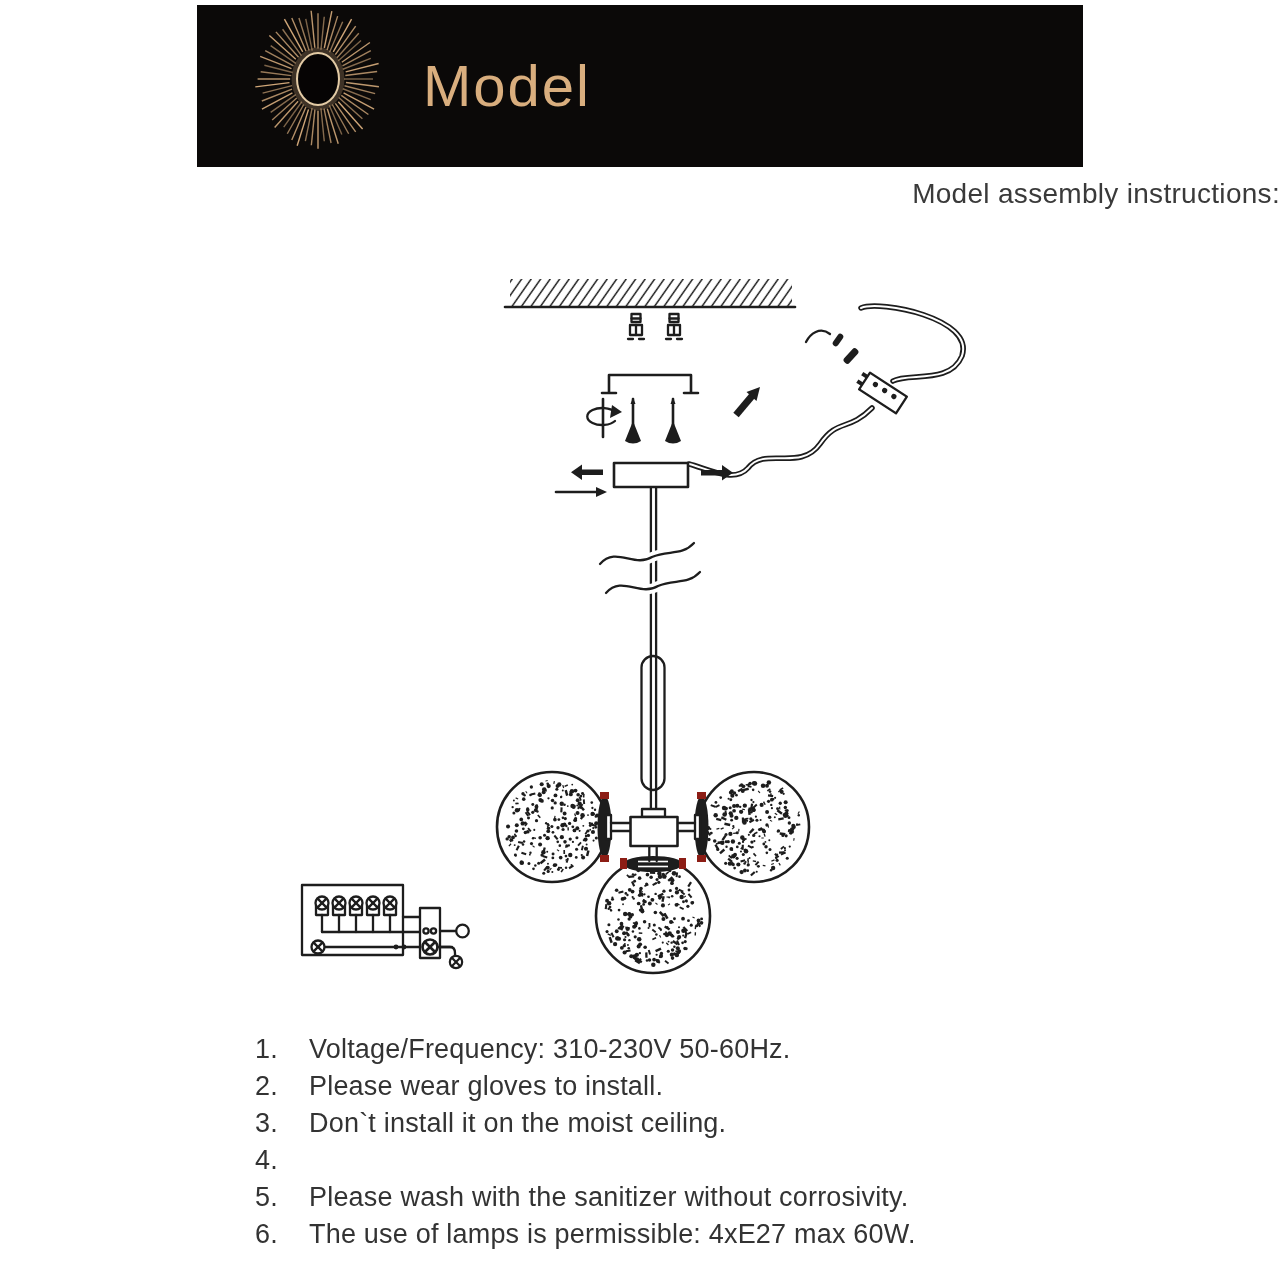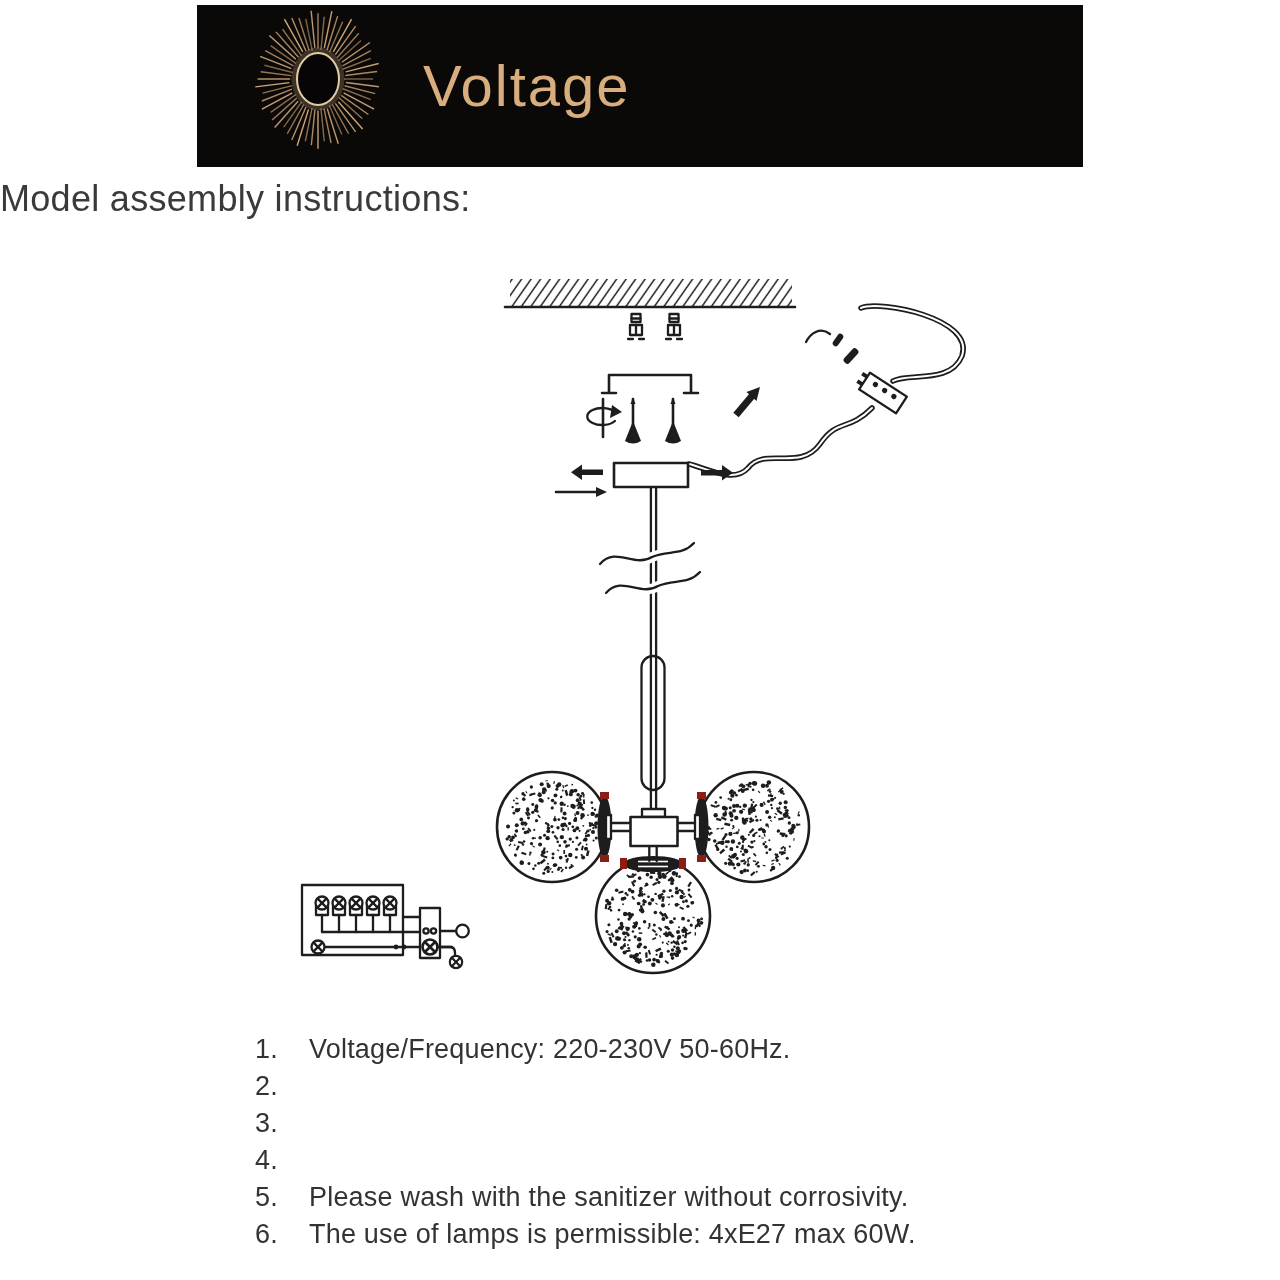--- a/index.html
+++ b/index.html
@@ -8,21 +8,21 @@
   }
   *{margin:0;padding:0;box-sizing:border-box}
   html,body{background:#fff}
   body{font-family:"Liberation Sans",sans-serif;}
   .page{position:relative;width:1280px;height:1280px;background:var(--page-bg);overflow:hidden}
 
   .hdr{position:absolute;left:197px;top:5px;width:886px;height:162px;background:var(--header-bg);overflow:hidden}
   .hdr svg{position:absolute;left:0;top:0}
   .brand{position:absolute;left:226px;top:52px;font-size:58px;font-weight:300;letter-spacing:2px;color:var(--gold);line-height:1}
 
-  .title1,.title2{position:absolute;left:0;width:100%;text-align:left;color:#3a3a3a;font-size:36px;letter-spacing:.3px}
+  .title1,.title2{position:absolute;left:0;width:100%;text-align:right;color:#3a3a3a;font-size:28px;letter-spacing:.3px}
   .title1{top:178px}
   .title2{top:213px}
 
   #drawing-svg{position:absolute;left:0;top:0}
 
   .instructions{position:absolute;left:255px;top:1031px}
   .ins-row{display:flex;line-height:37px;font-size:27px;color:var(--text);letter-spacing:.2px}
   .ins-num{width:36px;flex:0 0 36px}
   .ins-text{padding-left:18px;white-space:nowrap}
 
@@ -114,21 +114,21 @@
           <path d="M933.4914855155222 -7.954965691172134 Q1093.5199438259997 225.39700565420097 1226.1767458113407 475.3258412995142" stroke="var(--gold)" stroke-width="2.2" fill="none" stroke-linecap="round" opacity="0.92"></path>
           <path d="M938.4818785954797 -11.36556628398207 Q1123.150635735103 203.01656948415234 1282.4320859854067 436.8790709805658" stroke="var(--gold)" stroke-width="2.2" fill="none" stroke-linecap="round" opacity="0.92"></path>
           <path d="M943.0678745628724 -15.303187454590073 Q1150.146484830836 177.5197862012708 1334.1287677996522 392.4913414209846" stroke="var(--gold)" stroke-width="2.2" fill="none" stroke-linecap="round" opacity="0.92"></path>
           <path d="M947.1940833498414 -19.7202702636963 Q1174.1814328427702 149.21460822554607 1380.6423941254857 342.69877157287806" stroke="var(--gold)" stroke-width="2.2" fill="none" stroke-linecap="round" opacity="0.92"></path>
           <path d="M950.8106682390554 -24.563464791616074 Q1194.965183527552 118.44290801826705 1421.4111692402616 288.10276053087335" stroke="var(--gold)" stroke-width="2.2" fill="none" stroke-linecap="round" opacity="0.92"></path>
           <path d="M953.8739477960222 -29.774274503362665 Q1212.2467088927942 85.57634891597719 1455.9426842460682 229.36272378027542" stroke="var(--gold)" stroke-width="2.2" fill="none" stroke-linecap="round" opacity="0.92"></path>
           <path d="M956.3469234573461 -35.289762775008484 Q1225.8172811355305 51.01189614758359 1483.8198644282652 167.18812871808612" stroke="var(--gold)" stroke-width="2.2" fill="none" stroke-linecap="round" opacity="0.92"></path>
           <path d="M958.1997264026733 -41.04331304783568 Q1235.5129936752153 15.167022252957922 1504.7060067210437 102.32992564257958" stroke="var(--gold)" stroke-width="2.2" fill="none" stroke-linecap="round" opacity="0.92"></path>
         </g>
     </svg>
-    <div class="brand">Voltage</div>
+    <div class="brand">Model</div>
   </div>
 
   <div class="title1">Model assembly instructions:</div>
 
   <svg id="drawing-svg" width="1280" height="1280" viewBox="0 0 1280 1280">
     <defs>
       <pattern id="hatchP" width="9.5" height="28" patternUnits="userSpaceOnUse" patternTransform="skewX(-35)">
         <line x1="4.5" y1="0" x2="4.5" y2="28" class="hl"></line>
       </pattern>
       <g id="lx">
@@ -1022,27 +1022,29 @@
       <circle cx="462.5" cy="931" r="6.3" class="s2 fw"></circle>
       <use href="#lx" transform="translate(430,947) scale(1.15)"></use>
       <path d="M438 947 H450 Q455 947 455 953 V956" class="s2"></path>
       <use href="#lx" transform="translate(456,962) scale(0.95)"></use>
     </g>
   </svg>
 
   <div class="instructions">
     <div class="ins-row">
       <span class="ins-num">1.</span>
-      <span class="ins-text">Voltage/Frequency: 220-230V 50-60Hz.</span>
+      <span class="ins-text">Voltage/Frequency: 310-230V 50-60Hz.</span>
     </div>
     <div class="ins-row">
       <span class="ins-num">2.</span>
+      <span class="ins-text">Please wear gloves to install.</span>
     </div>
     <div class="ins-row">
       <span class="ins-num">3.</span>
+      <span class="ins-text">Don`t install it on the moist ceiling.</span>
     </div>
     <div class="ins-row">
       <span class="ins-num">4.</span>
     </div>
     <div class="ins-row">
       <span class="ins-num">5.</span>
       <span class="ins-text">Please wash with the sanitizer without corrosivity.</span>
     </div>
     <div class="ins-row">
       <span class="ins-num">6.</span>

